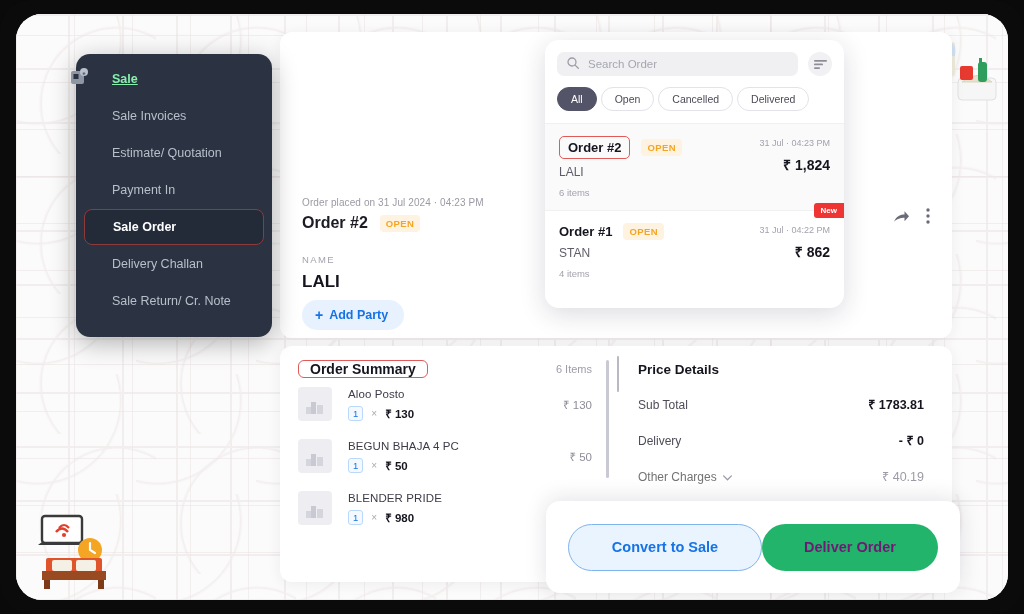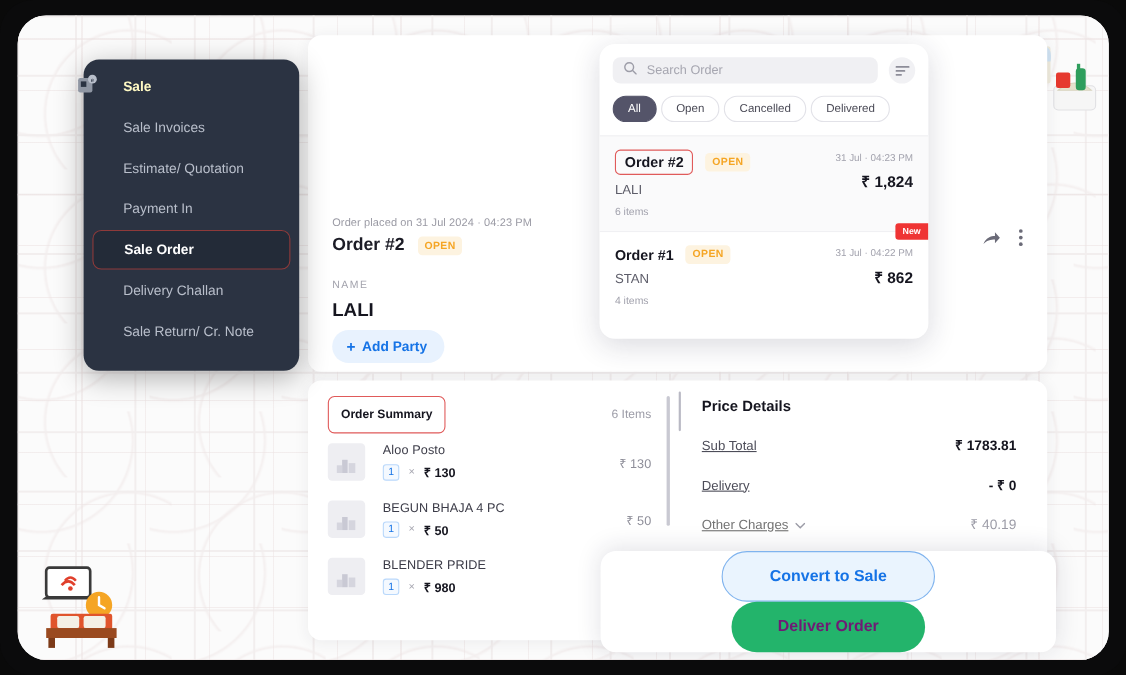--- a/index.html
+++ b/index.html
@@ -165,22 +165,22 @@
     left: 264px; top: 332px;
     width: 672px; height: 236px;
     background: #ffffff;
     border-radius: 12px;
     box-shadow: 0 2px 14px rgba(40,40,60,.07);
     overflow: hidden;
   }
   .summary-col { position: absolute; left: 0; top: 0; width: 336px; height: 100%; }
   .summary-head { display: flex; align-items: center; justify-content: space-between; padding: 14px 24px 0 18px; }
   .summary-title {
-    font-size: 11px; font-weight: bold; color: #15151f;
-    border: 1px solid #e05a5a; border-radius: 6px; padding: 10px 11px;
+    font-size: 14px; font-weight: bold; color: #15151f;
+    border: 1px solid #e05a5a; border-radius: 6px; padding: 0 11px;
   }
   .summary-count { font-size: 11px; color: #9d9da8; }
   .item-row { display: flex; align-items: center; padding: 9px 24px 9px 18px; }
   .item-thumb {
     width: 34px; height: 34px; border-radius: 4px;
     background: #eeeef2; flex: 0 0 34px;
     display: flex; align-items: flex-end; justify-content: center; padding-bottom: 7px;
   }
   .item-body { flex: 1; padding-left: 16px; }
   .item-name { font-size: 11.5px; color: #3c3c48; letter-spacing: .1px; }
@@ -194,34 +194,34 @@
   .item-unit { font-size: 11.5px; font-weight: bold; color: #15151f; }
   .item-total { font-size: 11.5px; color: #8e8e99; min-width: 52px; text-align: right; }
   .summary-scrollbar {
     position: absolute; right: 7px; top: 14px;
     width: 3px; height: 118px; border-radius: 2px; background: #c9c9d2;
   }
   .col-divider { position: absolute; left: 337px; top: 10px; width: 2px; height: 36px; background: #b9b9c4; border-radius: 2px; }
   .price-col { position: absolute; left: 346px; top: 0; right: 0; height: 100%; padding: 16px 28px 0 12px; }
   .price-title { font-size: 13.5px; font-weight: bold; color: #15151f; }
   .price-row { display: flex; align-items: center; justify-content: space-between; margin-top: 19px; }
-  .price-label { font-size: 12px; color: #4d4d59; text-decoration: underline; }
+  .price-label { font-size: 12px; color: #4d4d59; }
   .price-label.muted { color: #737373; display: flex; align-items: center; gap: 6px; }
   .price-value { font-size: 12.5px; font-weight: bold; color: #15151f; }
   .price-value.muted { color: #9c9ca7; font-weight: normal; }
 
   
   .action-bar {
     position: absolute;
     left: 530px; top: 487px;
     width: 414px; height: 92px;
     background: #ffffff;
     border-radius: 14px 14px 14px 14px;
     box-shadow: 0 -2px 22px rgba(30,30,60,.13);
-    display: flex; align-items: center; justify-content: center;  flex-direction: column;
+    display: flex; align-items: center; justify-content: center; 
   }
   .btn-secondary {
     width: 194px; height: 47px; border-radius: 24px;
     background: #eaf4fe; border: 1px solid #7fb3ee; color: #1573e6;
     font-size: 14.5px; font-weight: bold; cursor: pointer;
     font-family: "Liberation Sans", sans-serif;
   }
   .btn-primary {
     width: 176px; height: 47px; border-radius: 24px;
     background: #23b46b; border: none; color: #701a75;
@@ -242,21 +242,21 @@
   .sidebar-brand {
     position: absolute; left: -6px; top: 13px;
     width: 20px; height: 20px;
   }
   .side-item {
     height: 36px; display: flex; align-items: center;
     padding-left: 28px; cursor: pointer;
     font-size: 12.5px; color: #b9bfcb;
     margin: 1px 8px;
   }
-  .side-item.head { color: #fef9c3; font-weight: bold; padding-left: 28px; }
+  .side-item.head { color: #86efac; font-weight: bold; padding-left: 28px; text-decoration: underline; }
   .side-item.active {
     background: #232b38; color: #ffffff; font-weight: bold;
     border: 1px solid #8e3a3a; border-radius: 8px; text-align: right;
   }
 </style>
 </head>
 <body>
 
 <div class="device-frame">
   <div class="app-canvas">

